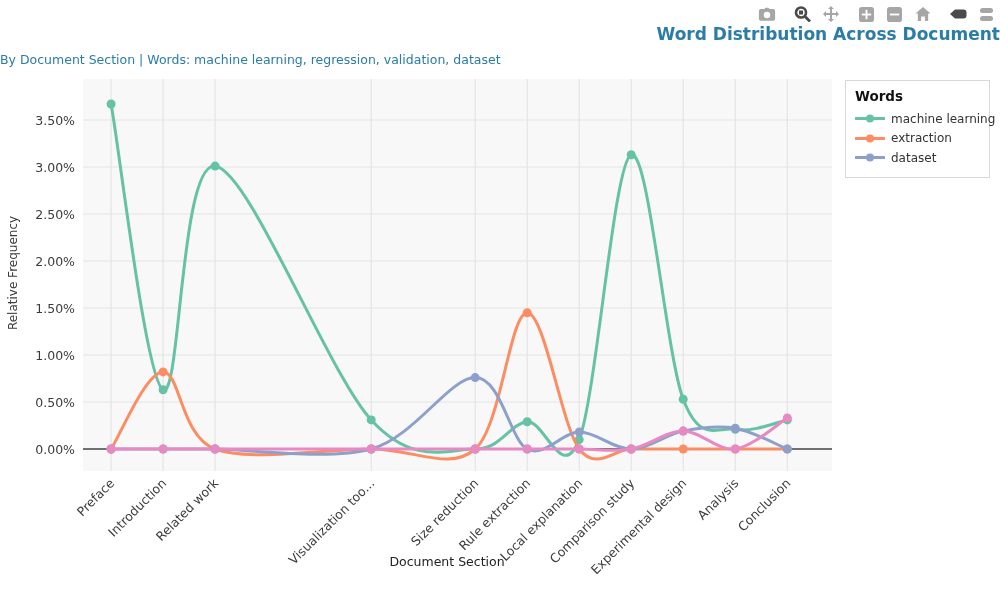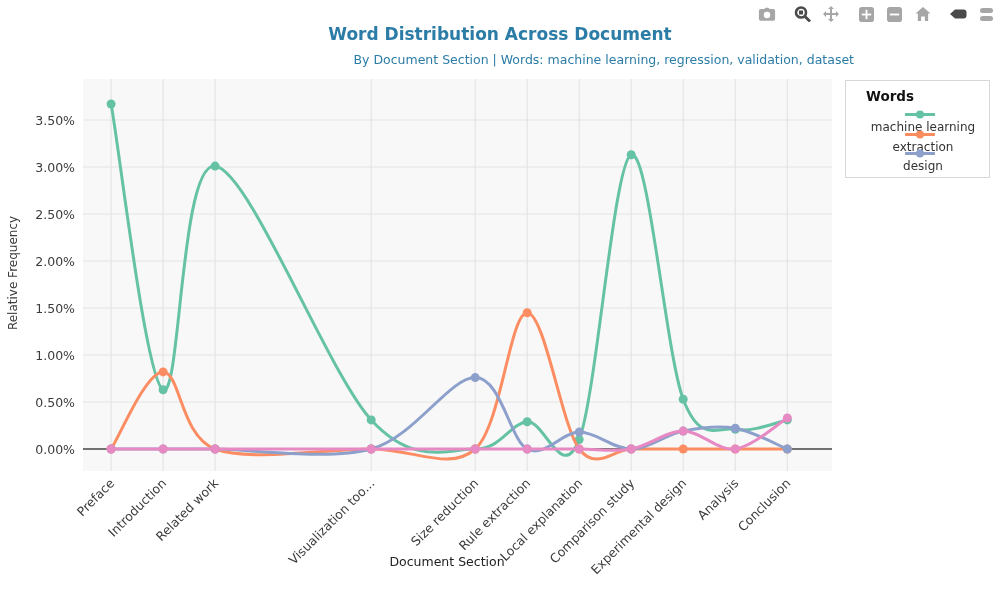--- a/index.html
+++ b/index.html
@@ -1,31 +1,31 @@
 <!DOCTYPE html>
 <html><head>
 <meta charset="utf-8">
 <style>
   html,body{margin:0;padding:0;background:#ffffff;}
   .app{position:relative;width:1000px;height:600px;background:#ffffff;overflow:hidden;
        font-family:"DejaVu Sans","Liberation Sans",sans-serif;}
   #plot{position:absolute;left:0;top:0;}
-  .chart-title{position:absolute;top:24px;left:0;width:1000px;text-align:center;
+  .chart-title{position:absolute;top:24px;left:0;width:1000px;text-align:right;
        font-size:17px;font-weight:bold;color:#2b7ca6;}
-  .chart-subtitle{position:absolute;top:52px;left:0;width:854px;text-align:right;
+  .chart-subtitle{position:absolute;top:52px;left:0;width:854px;text-align:left;
        font-size:12.5px;color:#2b7ca6;}
   .modebar{position:absolute;top:5px;right:4px;display:flex;align-items:center;}
   .mb-icon{display:inline-flex;align-items:center;justify-content:center;
        width:19px;height:18px;margin-left:9px;cursor:pointer;}
   .mb-icon.group-start{margin-left:17px;}
   .mb-icon svg{display:block;}
   .legend{position:absolute;left:845px;top:80px;width:145px;background:#ffffff;
-       border:1px solid #d8d8d8;padding:7px 9px 9px 20px;box-sizing:border-box;}
+       border:1px solid #d8d8d8;padding:7px 9px 9px 9px;box-sizing:border-box;}
   .legend-title{font-size:13.5px;font-weight:bold;color:#111;margin-bottom:5px;}
-  .legend-item{display:flex;align-items:center;height:19.5px;cursor:pointer;flex-direction:column;}
+  .legend-item{display:flex;align-items:center;height:19.5px;cursor:pointer;}
   .legend-item svg{flex:0 0 auto;margin-right:6px;}
   .legend-item span{font-size:12px;color:#333;white-space:nowrap;}
 </style>
 </head>
 <body>
 
 <div class="app">
 
   <svg id="plot" width="1000" height="600" viewBox="0 0 1000 600">
       <rect x="83" y="79" width="749" height="392" fill="#f8f8f8"></rect>
@@ -186,18 +186,18 @@
             <line x1="1" x2="29" y1="5.5" y2="5.5" stroke="#fc8d62" stroke-width="3" stroke-linecap="round"></line>
             <circle cx="15" cy="5.5" r="4" fill="#fc8d62"></circle>
           </svg>
           <span>extraction</span>
         </div>
         <div class="legend-item">
           <svg width="30" height="11">
             <line x1="1" x2="29" y1="5.5" y2="5.5" stroke="#8da0cb" stroke-width="3" stroke-linecap="round"></line>
             <circle cx="15" cy="5.5" r="4" fill="#8da0cb"></circle>
           </svg>
-          <span>design</span>
+          <span>dataset</span>
         </div>
       </div>
   </div>
 
 </div>
 
 </body></html>

